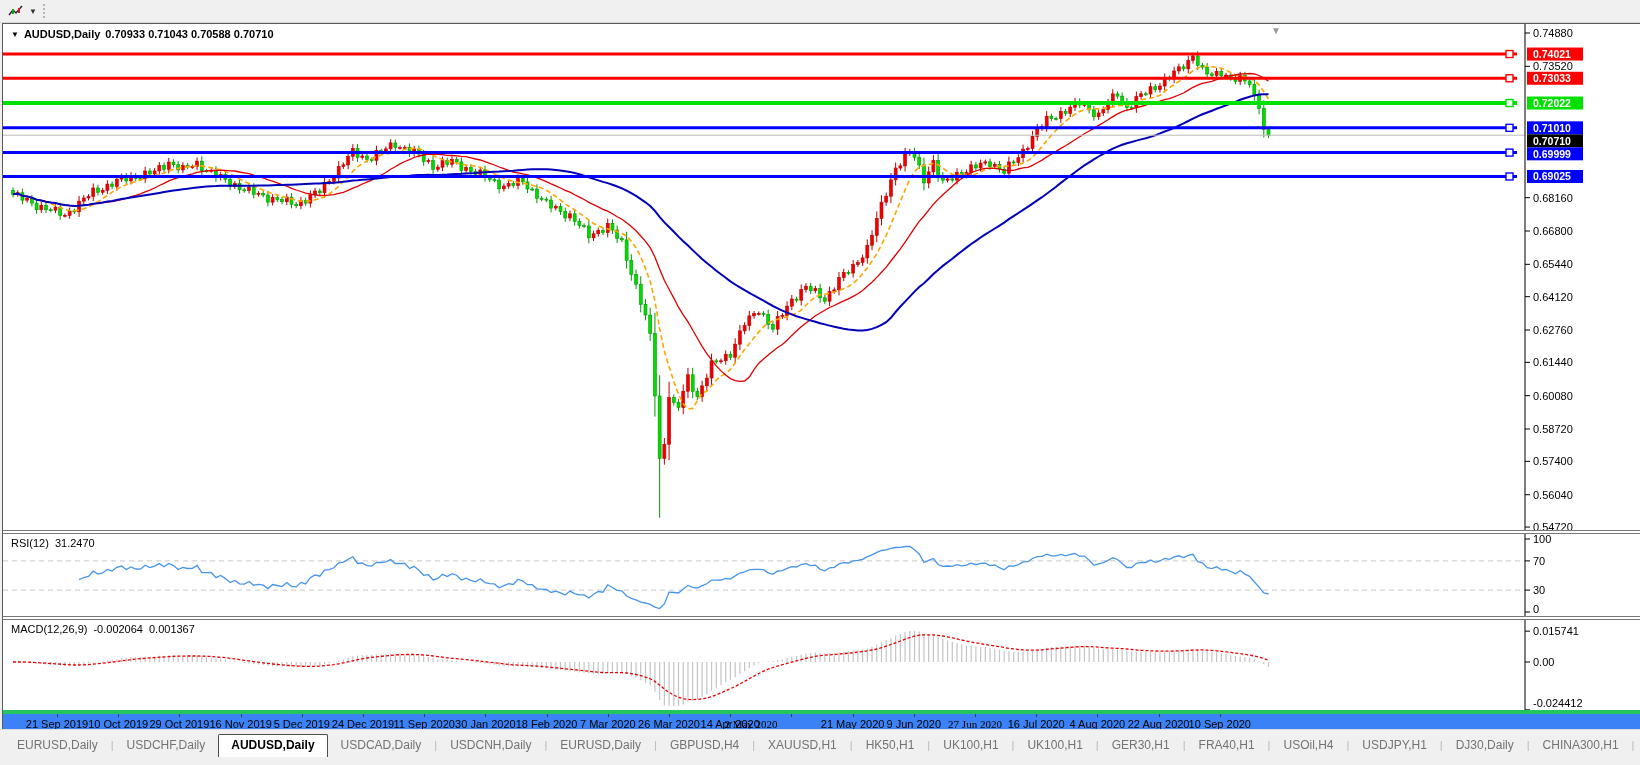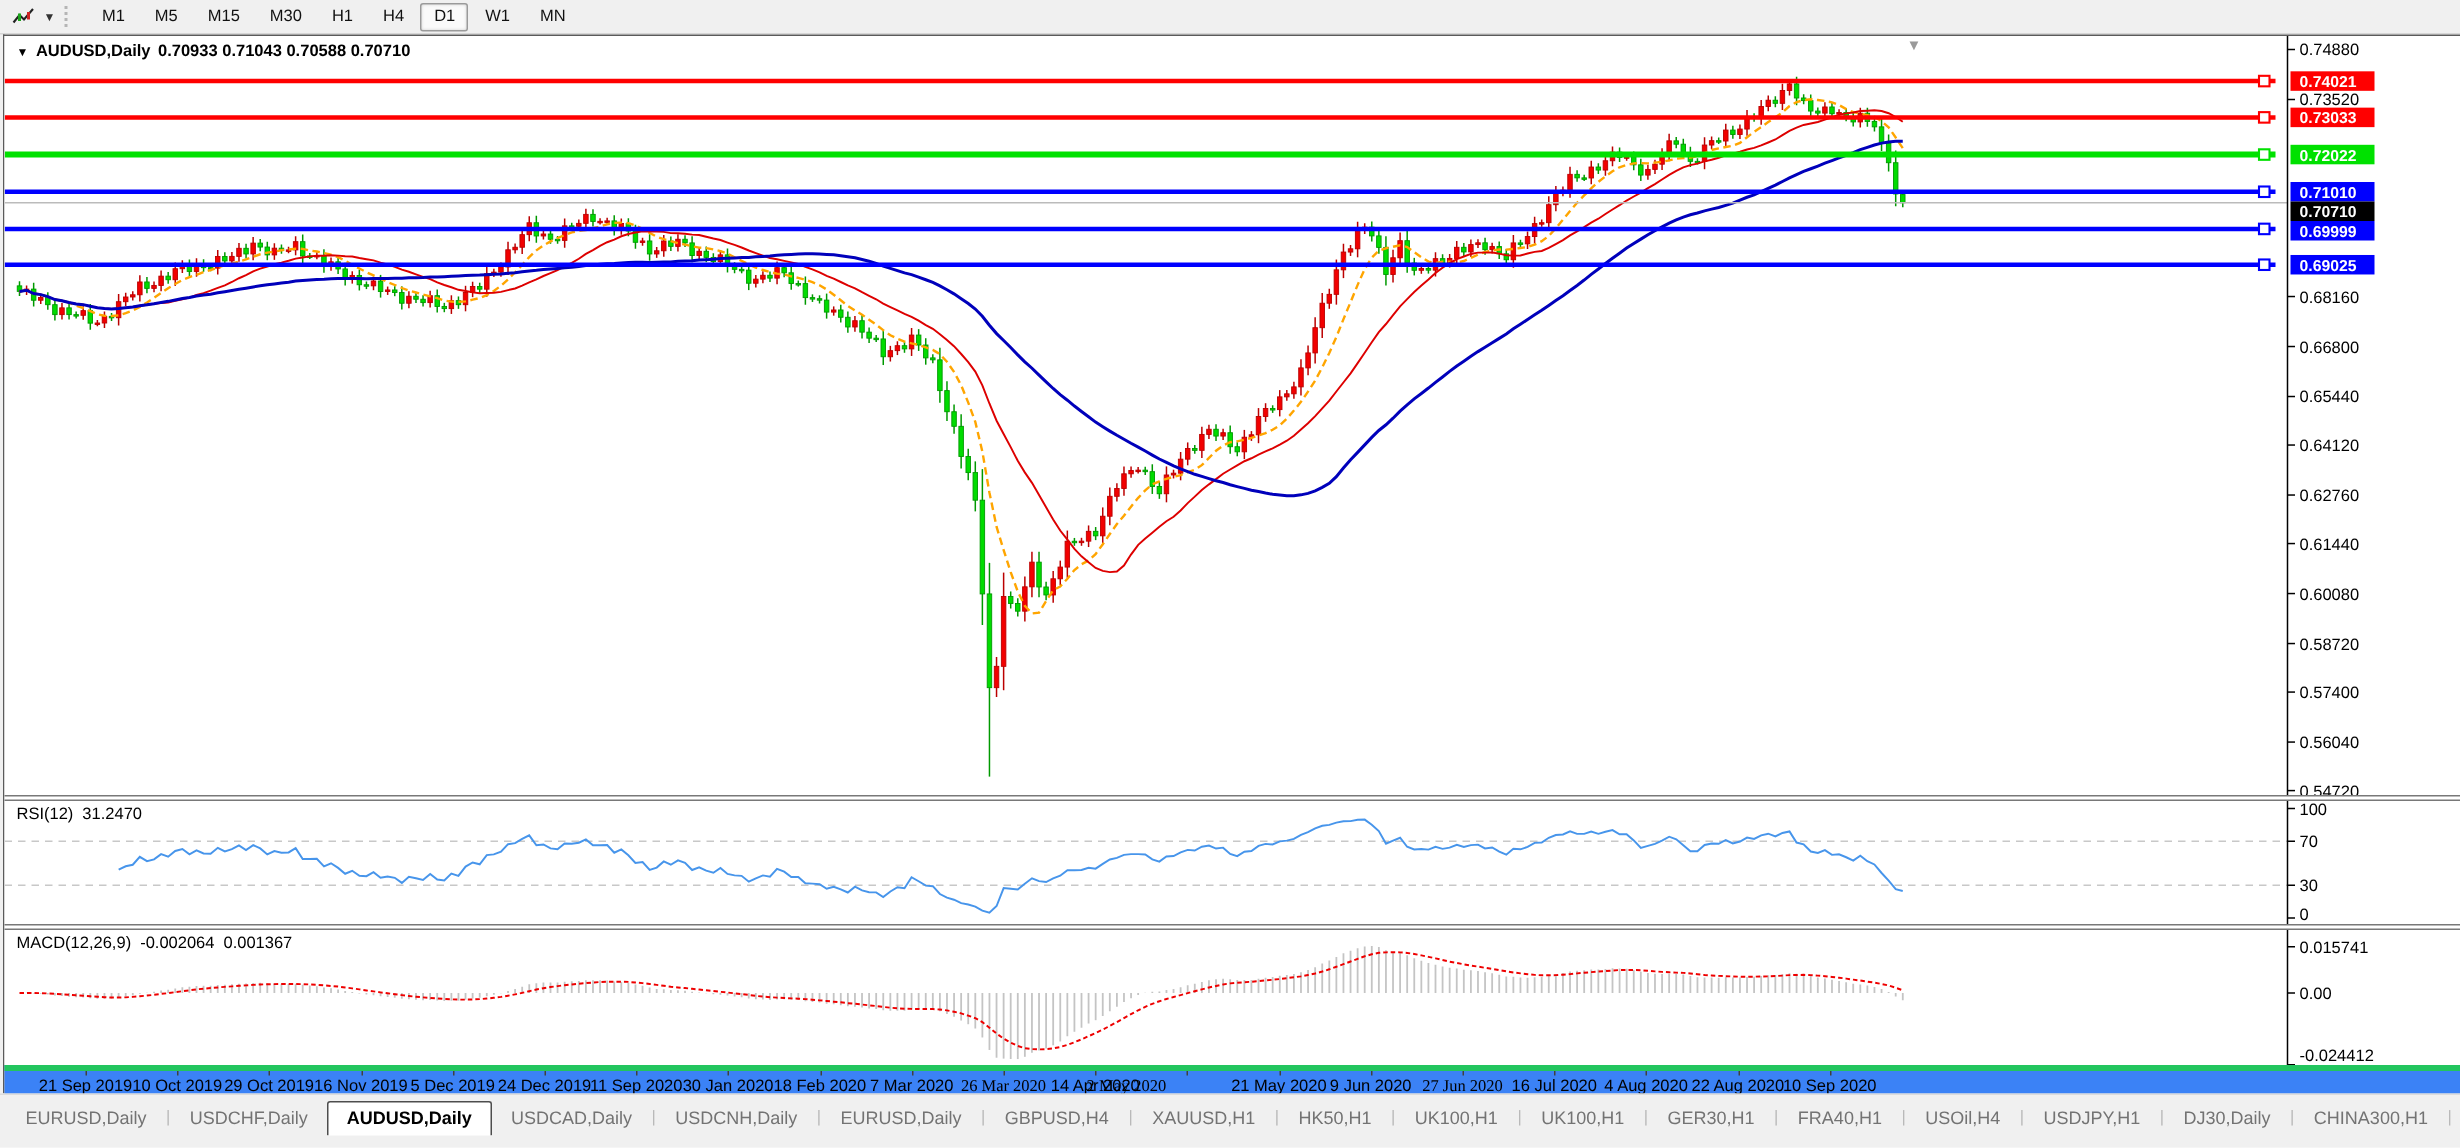--- a/index.html
+++ b/index.html
@@ -73,31 +73,20 @@
 <div class="toolbar">
   <span class="tool-icon">
     <svg width="16" height="14" viewBox="0 0 16 14">
       <polyline points="1,11 5,6 8,9 14,2" fill="none" stroke="#222" stroke-width="1.4"></polyline>
       <rect x="4" y="5" width="2" height="5" fill="#1aa31a"></rect>
       <rect x="10" y="4" width="2" height="5" fill="#cc2222"></rect>
     </svg>
   </span>
   <span class="tool-caret">▼</span>
   <span class="grip"></span>
-  <div id="tf-buttons" style="display:flex;">
-      <span class="tf-btn">M1</span>
-      <span class="tf-btn">M5</span>
-      <span class="tf-btn">M15</span>
-      <span class="tf-btn">M30</span>
-      <span class="tf-btn">H1</span>
-      <span class="tf-btn">H4</span>
-      <span class="tf-btn active">D1</span>
-      <span class="tf-btn">W1</span>
-      <span class="tf-btn">MN</span>
-    </div>
 </div>
 
 <div class="chart-window">
 
   <div class="pane pane-main">
     <div class="pane-title">
       <span class="caret">▼</span>
       <span>AUDUSD,Daily</span>
       <span>0.70933 0.71043 0.70588 0.70710</span>
     </div>
@@ -1025,21 +1014,21 @@
       <span class="time-label" style="left: 360px;">24 Dec 2019</span>
       <div class="time-tick" style="left: 421.2px;"></div>
       <span class="time-label" style="left: 421.2px;">11 Sep 2020</span>
       <div class="time-tick" style="left: 482.4px;"></div>
       <span class="time-label" style="left: 482.4px;">30 Jan 2020</span>
       <div class="time-tick" style="left: 543.6px;"></div>
       <span class="time-label" style="left: 543.6px;">18 Feb 2020</span>
       <div class="time-tick" style="left: 604.8px;"></div>
       <span class="time-label" style="left: 604.8px;">7 Mar 2020</span>
       <div class="time-tick" style="left: 666px;"></div>
-      <span class="time-label" style="left: 666px; font-family: Liberation Serif, serif;">26 Mar 2020</span>
+      <span class="time-label" style="left: 666px;">26 Mar 2020</span>
       <div class="time-tick" style="left: 727.2px;"></div>
       <span class="time-label" style="left: 727.2px;">14 Apr 2020</span>
       <div class="time-tick" style="left: 788.4px;"></div>
       <span class="time-label" style="left: 748px; font-family: Liberation Serif, serif;">2 May 2020</span>
       <div class="time-tick" style="left: 849.6px;"></div>
       <span class="time-label" style="left: 849.6px;">21 May 2020</span>
       <div class="time-tick" style="left: 910.8px;"></div>
       <span class="time-label" style="left: 910.8px;">9 Jun 2020</span>
       <div class="time-tick" style="left: 972px;"></div>
       <span class="time-label" style="left: 972px; font-family: Liberation Serif, serif;">27 Jun 2020</span>

